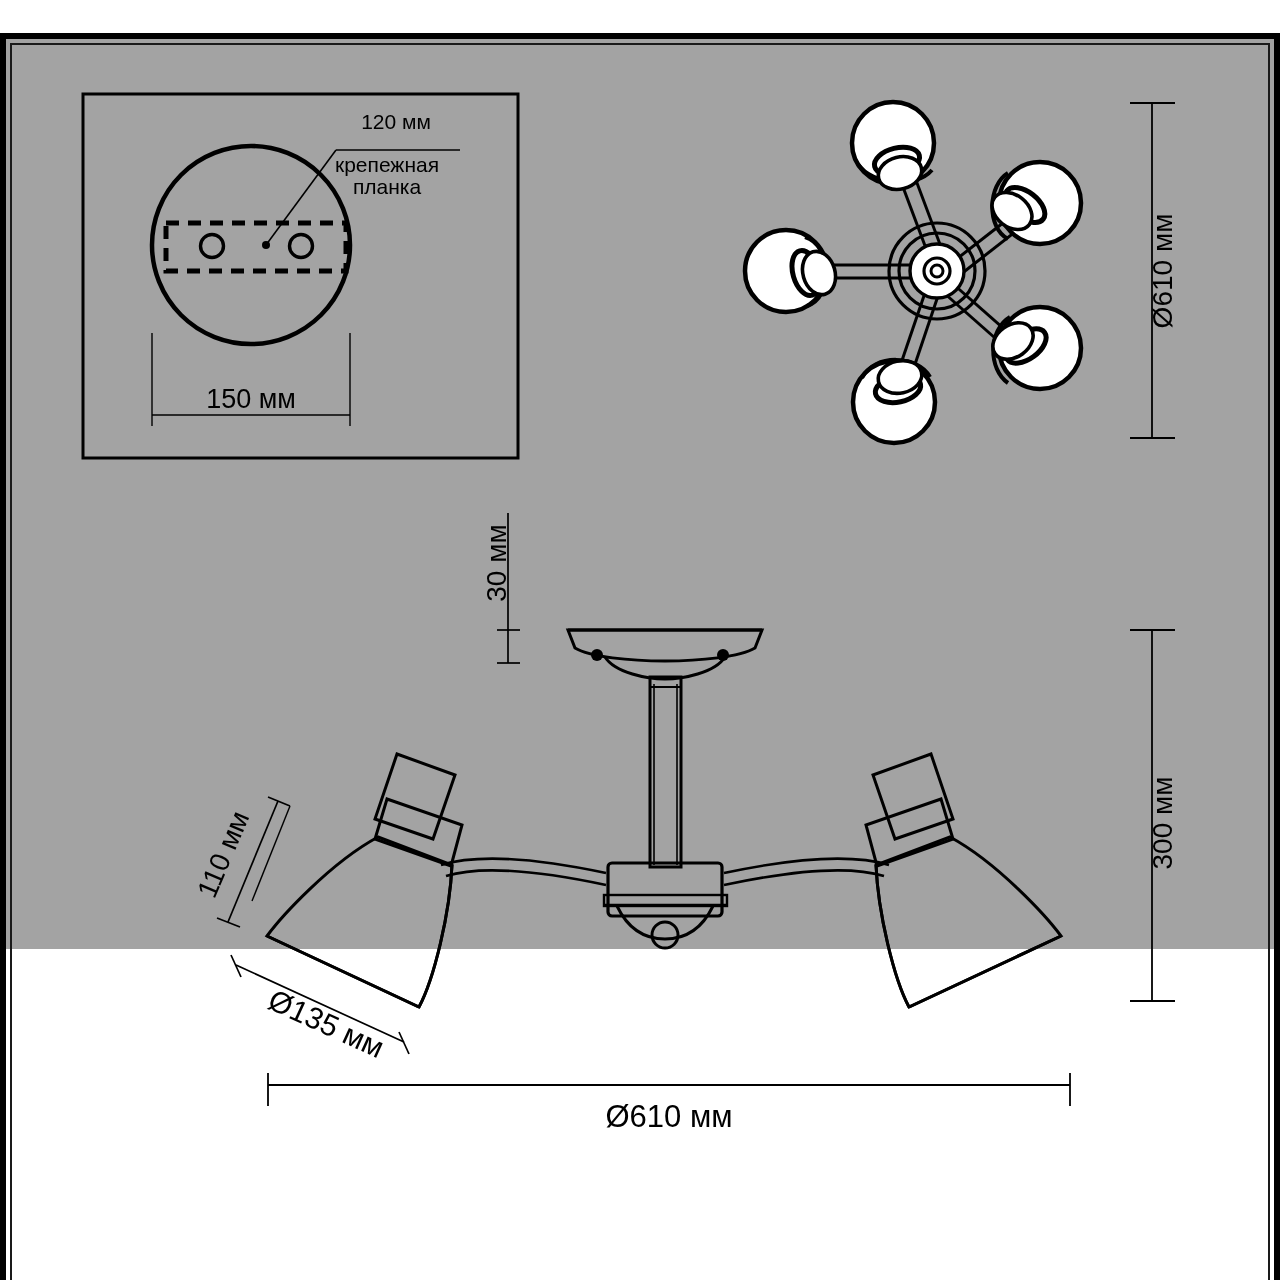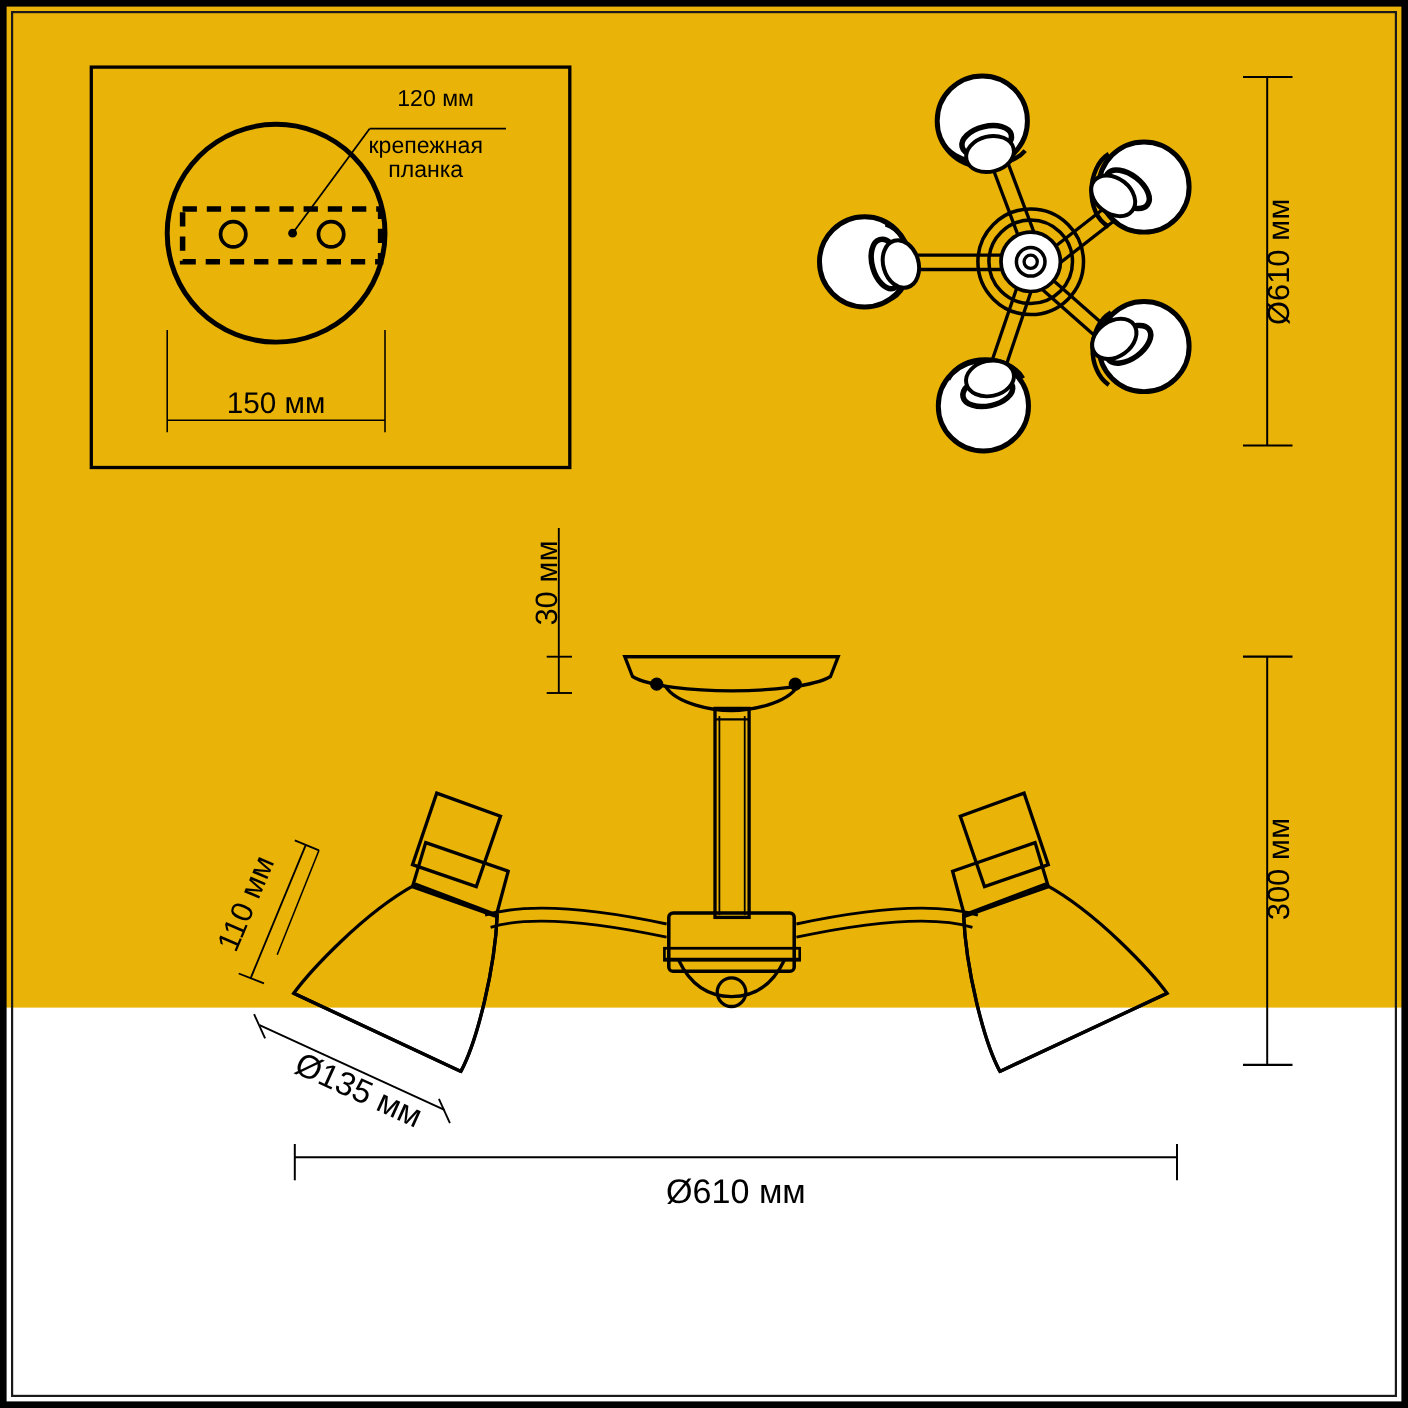--- a/index.html
+++ b/index.html
@@ -6,21 +6,22 @@
   html,body{margin:0;padding:0;background:#ffffff;}
   body{
     width:1280px;height:1280px;
     font-family:"Liberation Sans","DejaVu Sans",sans-serif;
     overflow:hidden;
   }
   #sheet{
     position:relative;
     width:1280px;height:916px;
     box-sizing:border-box;
-    background:#eab308;
+    background:#a3a3a3;
+    margin-top:33px;
   }
   
   .frame-outer{
     position:absolute;left:0;top:0;width:1280px;height:1280px;
     box-sizing:border-box;
     border:6px solid #000;
   }
   .frame-inner{
     position:absolute;left:10px;top:10px;width:1260px;height:1260px;
     box-sizing:border-box;

